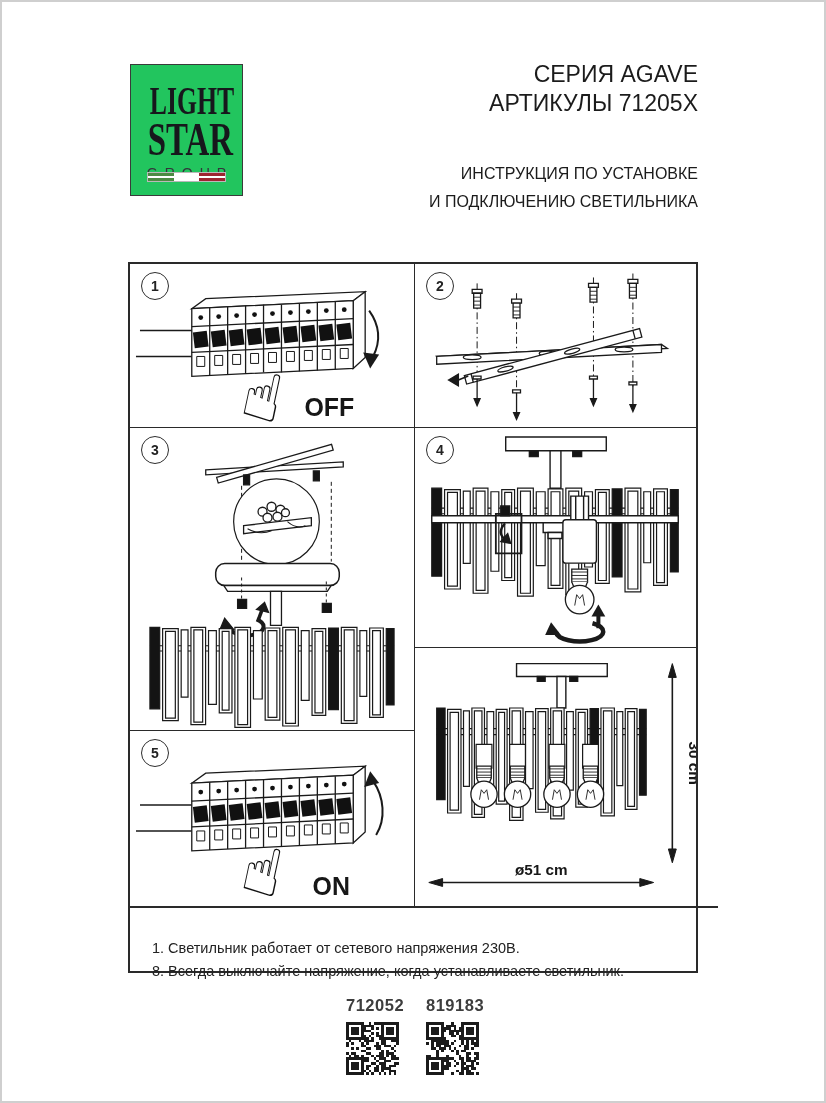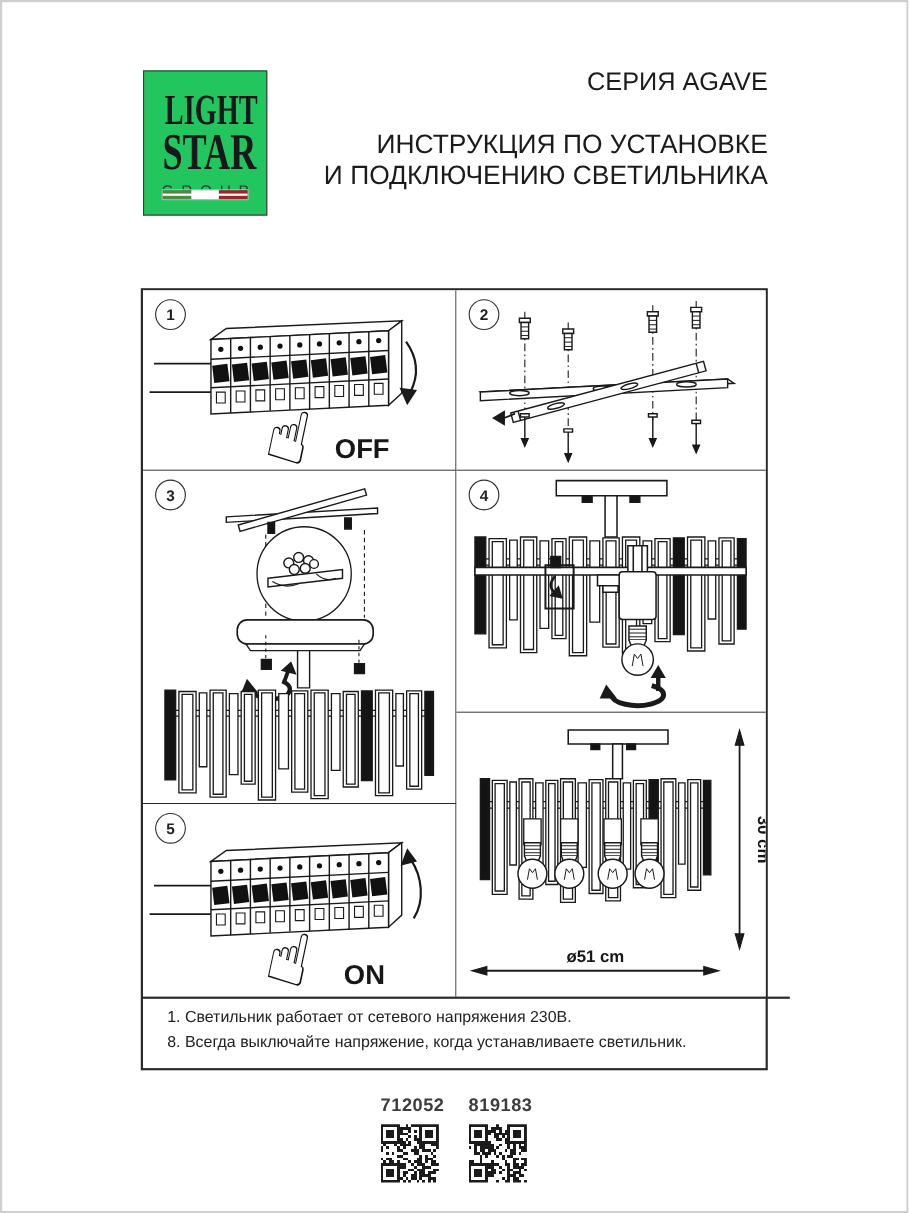--- a/index.html
+++ b/index.html
@@ -19,33 +19,33 @@
   .logo-group{font-size:14px;letter-spacing:7px;color:#33333a;margin-top:2px;padding-left:7px;}
   .logo-flag{position:absolute;left:16px;right:16px;bottom:13px;height:8px;display:flex;border:1px solid #b9b9b9;}
   .logo-flag span{flex:1;position:relative;}
   .flag-green{background:#4d8a43;}
   .flag-white{background:#ffffff;}
   .flag-red{background:#9e2430;}
   .logo-flag:after{content:"";position:absolute;left:0;right:0;top:3px;height:1.6px;background:#ffffff;}
   
   .title-block{position:absolute;top:60px;right:128px;text-align:right;font-weight:400;color:#1b1b1b;}
   .title-series{font-size:23px;line-height:29px;letter-spacing:0px;}
-  .title-instr{margin-top:29px;font-size:24px;line-height:28px;}
+  .title-instr{margin-top:42px;font-size:16px;line-height:28px;}
   
   .grid{position:absolute;left:128px;top:262px;width:570px;height:711px;border:2px solid #2a2a2a;box-sizing:border-box;background:#fff;}
   .panel{position:absolute;box-sizing:border-box;background:#fff;}
   .p1{left:0;top:0;width:285px;height:164px;border-right:1.5px solid #2a2a2a;border-bottom:1.5px solid #2a2a2a;}
   .p2{left:285px;top:0;width:281px;height:164px;border-bottom:1.5px solid #2a2a2a;}
   .p3{left:0;top:164px;width:285px;height:303px;border-right:1.5px solid #2a2a2a;border-bottom:1.5px solid #2a2a2a;}
   .p4{left:285px;top:164px;width:281px;height:220px;border-bottom:1.5px solid #2a2a2a;}
   .p5{left:0;top:467px;width:285px;height:175px;border-right:1.5px solid #2a2a2a;}
   .pdim{left:285px;top:384px;width:281px;height:258px;}
   .notes{
     position:absolute;left:0;top:642px;width:566px;height:65px;border-top:2px solid #2a2a2a;
-    padding:6px 0 0 22px;box-sizing:content-box;font-size:14.5px;line-height:23px;color:#222;
+    padding:29px 0 0 22px;box-sizing:content-box;font-size:14.5px;line-height:23px;color:#222;
   }
   .panel svg{position:absolute;left:0;top:0;width:100%;height:100%;}
   .step-badge{
     position:absolute;left:11px;top:8px;width:26px;height:26px;border:1.6px solid #2e2e2e;border-radius:50%;
     display:flex;align-items:center;justify-content:center;font-size:14px;font-weight:700;color:#222;background:#fff;z-index:2;
   }
   
   .footer{position:absolute;left:0;top:996px;width:826px;display:flex;justify-content:center;gap:26px;}
   .code-col{width:54px;text-align:center;}
   .code-num{font-size:16.5px;font-weight:700;color:#3d3d3d;letter-spacing:0.5px;margin-bottom:7px;}
@@ -166,20 +166,21 @@
     <div class="logo-group">GROUP</div>
     <div class="logo-flag">
       <span class="flag-green"></span>
         <span class="flag-white"></span>
         <span class="flag-red"></span>
     </div>
   </div>
 
   <div class="title-block">
     <div class="title-series">СЕРИЯ AGAVE</div>
+    <div class="title-series">АРТИКУЛЫ 71205X</div>
     <div class="title-instr">
       <div>ИНСТРУКЦИЯ ПО УСТАНОВКЕ</div>
       <div>И ПОДКЛЮЧЕНИЮ СВЕТИЛЬНИКА</div>
     </div>
   </div>
 
   <div class="grid">
 
     <div class="panel p1">
       <div class="step-badge">

